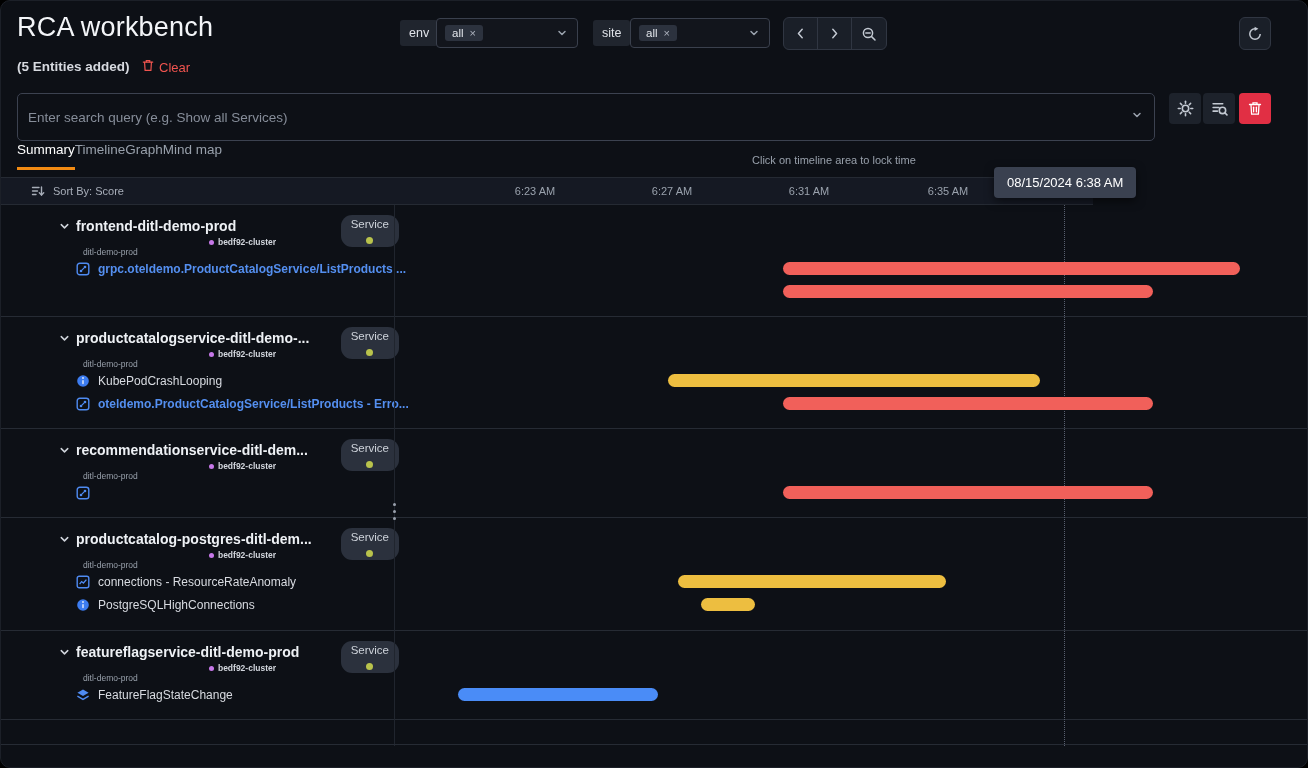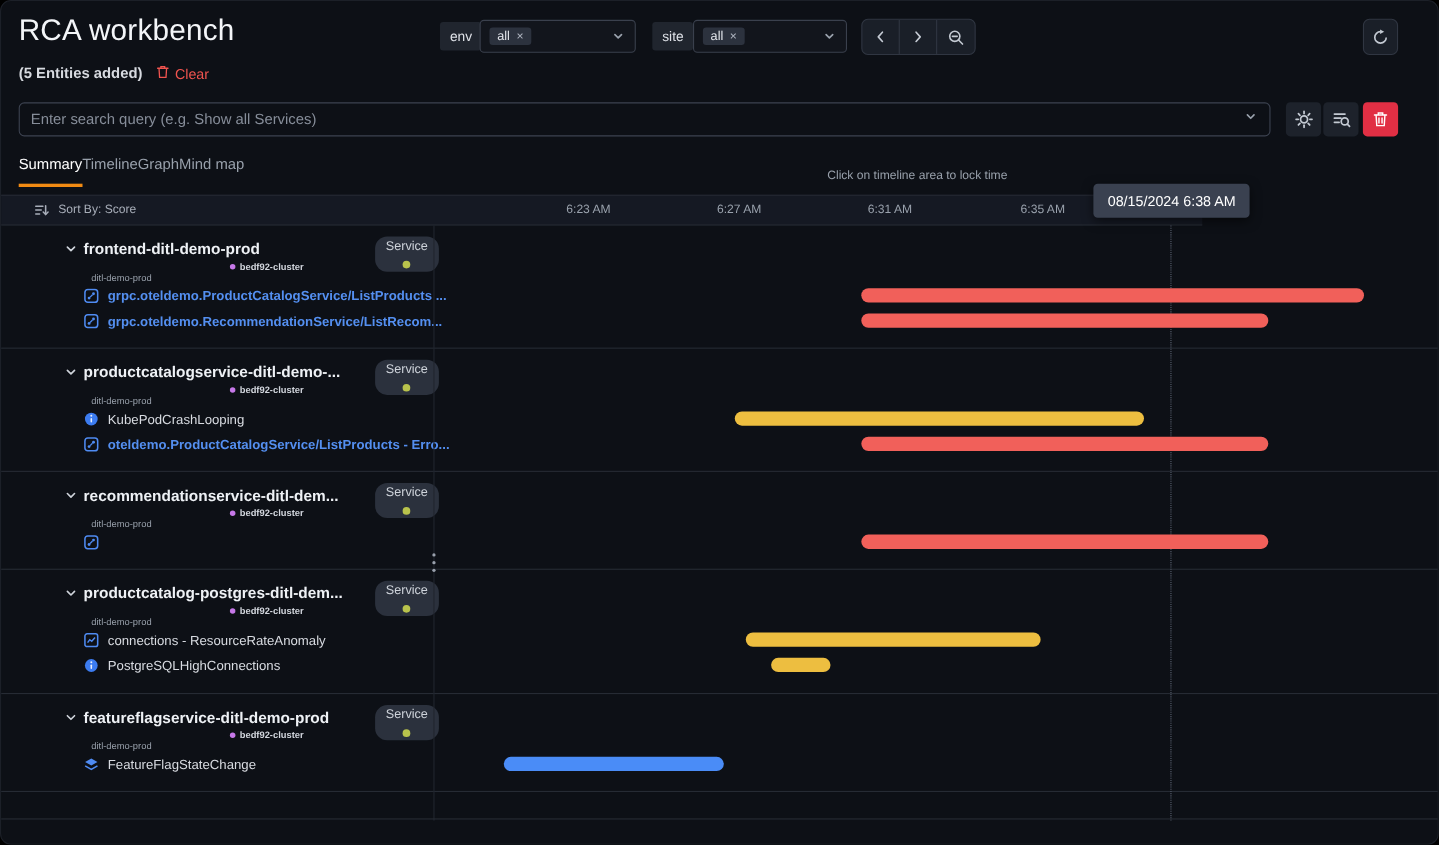--- a/index.html
+++ b/index.html
@@ -28,21 +28,21 @@
   .tseg { display:flex; align-items:center; justify-content:center; padding:0 9px;
           border-left:1px solid #303642; cursor:pointer; }
   .tseg:first-child { border-left:none; }
   .tmain { gap:9px; padding:0 12px; }
   .ttext { font-size:13.5px; color:#e9ebee; white-space:nowrap; }
   .refresh { position:absolute; left:1238px; top:16px; width:32px; height:33px; background:#1a1f28;
              border:1px solid #303642; border-radius:6px; display:flex; align-items:center;
              justify-content:center; cursor:pointer; }
 
   
-  .searchbar { position:absolute; left:16px; top:92px; width:1138px; height:31px; background:#0d1016;
+  .searchbar { position:absolute; left:16px; top:92px; width:1138px; height:48px; background:#0d1016;
                border:1px solid #3c4250; border-radius:5px; display:flex; align-items:center;
                padding:0 10px; }
   .searchbar input { flex:1; background:transparent; border:none; outline:none; color:#dfe3e9;
                      font-size:13.5px; font-family:"Liberation Sans",sans-serif; }
   .searchbar input::placeholder { color:#868d99; }
   .sq { position:absolute; top:92px; width:32px; height:31px; background:#1d222b; border-radius:4px;
         display:flex; align-items:center; justify-content:center; cursor:pointer; }
   #gear-btn { left:1168px; } #slist-btn { left:1202px; }
   #trash-btn { left:1238px; background:#e12f44; }
 
@@ -258,29 +258,20 @@
         <div class="sub2">ditl-demo-prod</div>
         <div class="row">
           <svg width="14" height="14" viewBox="0 0 14 14">
               <rect x="1.2" y="1.2" width="11.6" height="11.6" rx="2.6" fill="none" stroke="#4f8bf2" stroke-width="1.4"></rect>
               <circle cx="5" cy="9" r="1.3" fill="#4f8bf2"></circle>
               <circle cx="9" cy="5" r="1.3" fill="#4f8bf2"></circle>
               <line x1="5.9" y1="8.1" x2="8.1" y2="5.9" stroke="#4f8bf2" stroke-width="1.2"></line>
             </svg>
           <span class="lbl link">grpc.oteldemo.ProductCatalogService/ListProducts ...</span>
         </div>
-        <div class="row">
-          <svg width="14" height="14" viewBox="0 0 14 14">
-              <rect x="1.2" y="1.2" width="11.6" height="11.6" rx="2.6" fill="none" stroke="#4f8bf2" stroke-width="1.4"></rect>
-              <circle cx="5" cy="9" r="1.3" fill="#4f8bf2"></circle>
-              <circle cx="9" cy="5" r="1.3" fill="#4f8bf2"></circle>
-              <line x1="5.9" y1="8.1" x2="8.1" y2="5.9" stroke="#4f8bf2" stroke-width="1.2"></line>
-            </svg>
-          <span class="lbl link">grpc.oteldemo.RecommendationService/ListRecom...</span>
-        </div>
       </div>
       <div class="g-right">
         <div class="spacer"></div>
         <div class="track">
             <div class="bar" style="left: 372px; width: 457px; background: rgb(241, 96, 90);"></div>
           </div>
         <div class="track">
             <div class="bar" style="left: 372px; width: 370px; background: rgb(241, 96, 90);"></div>
           </div>
       </div>

